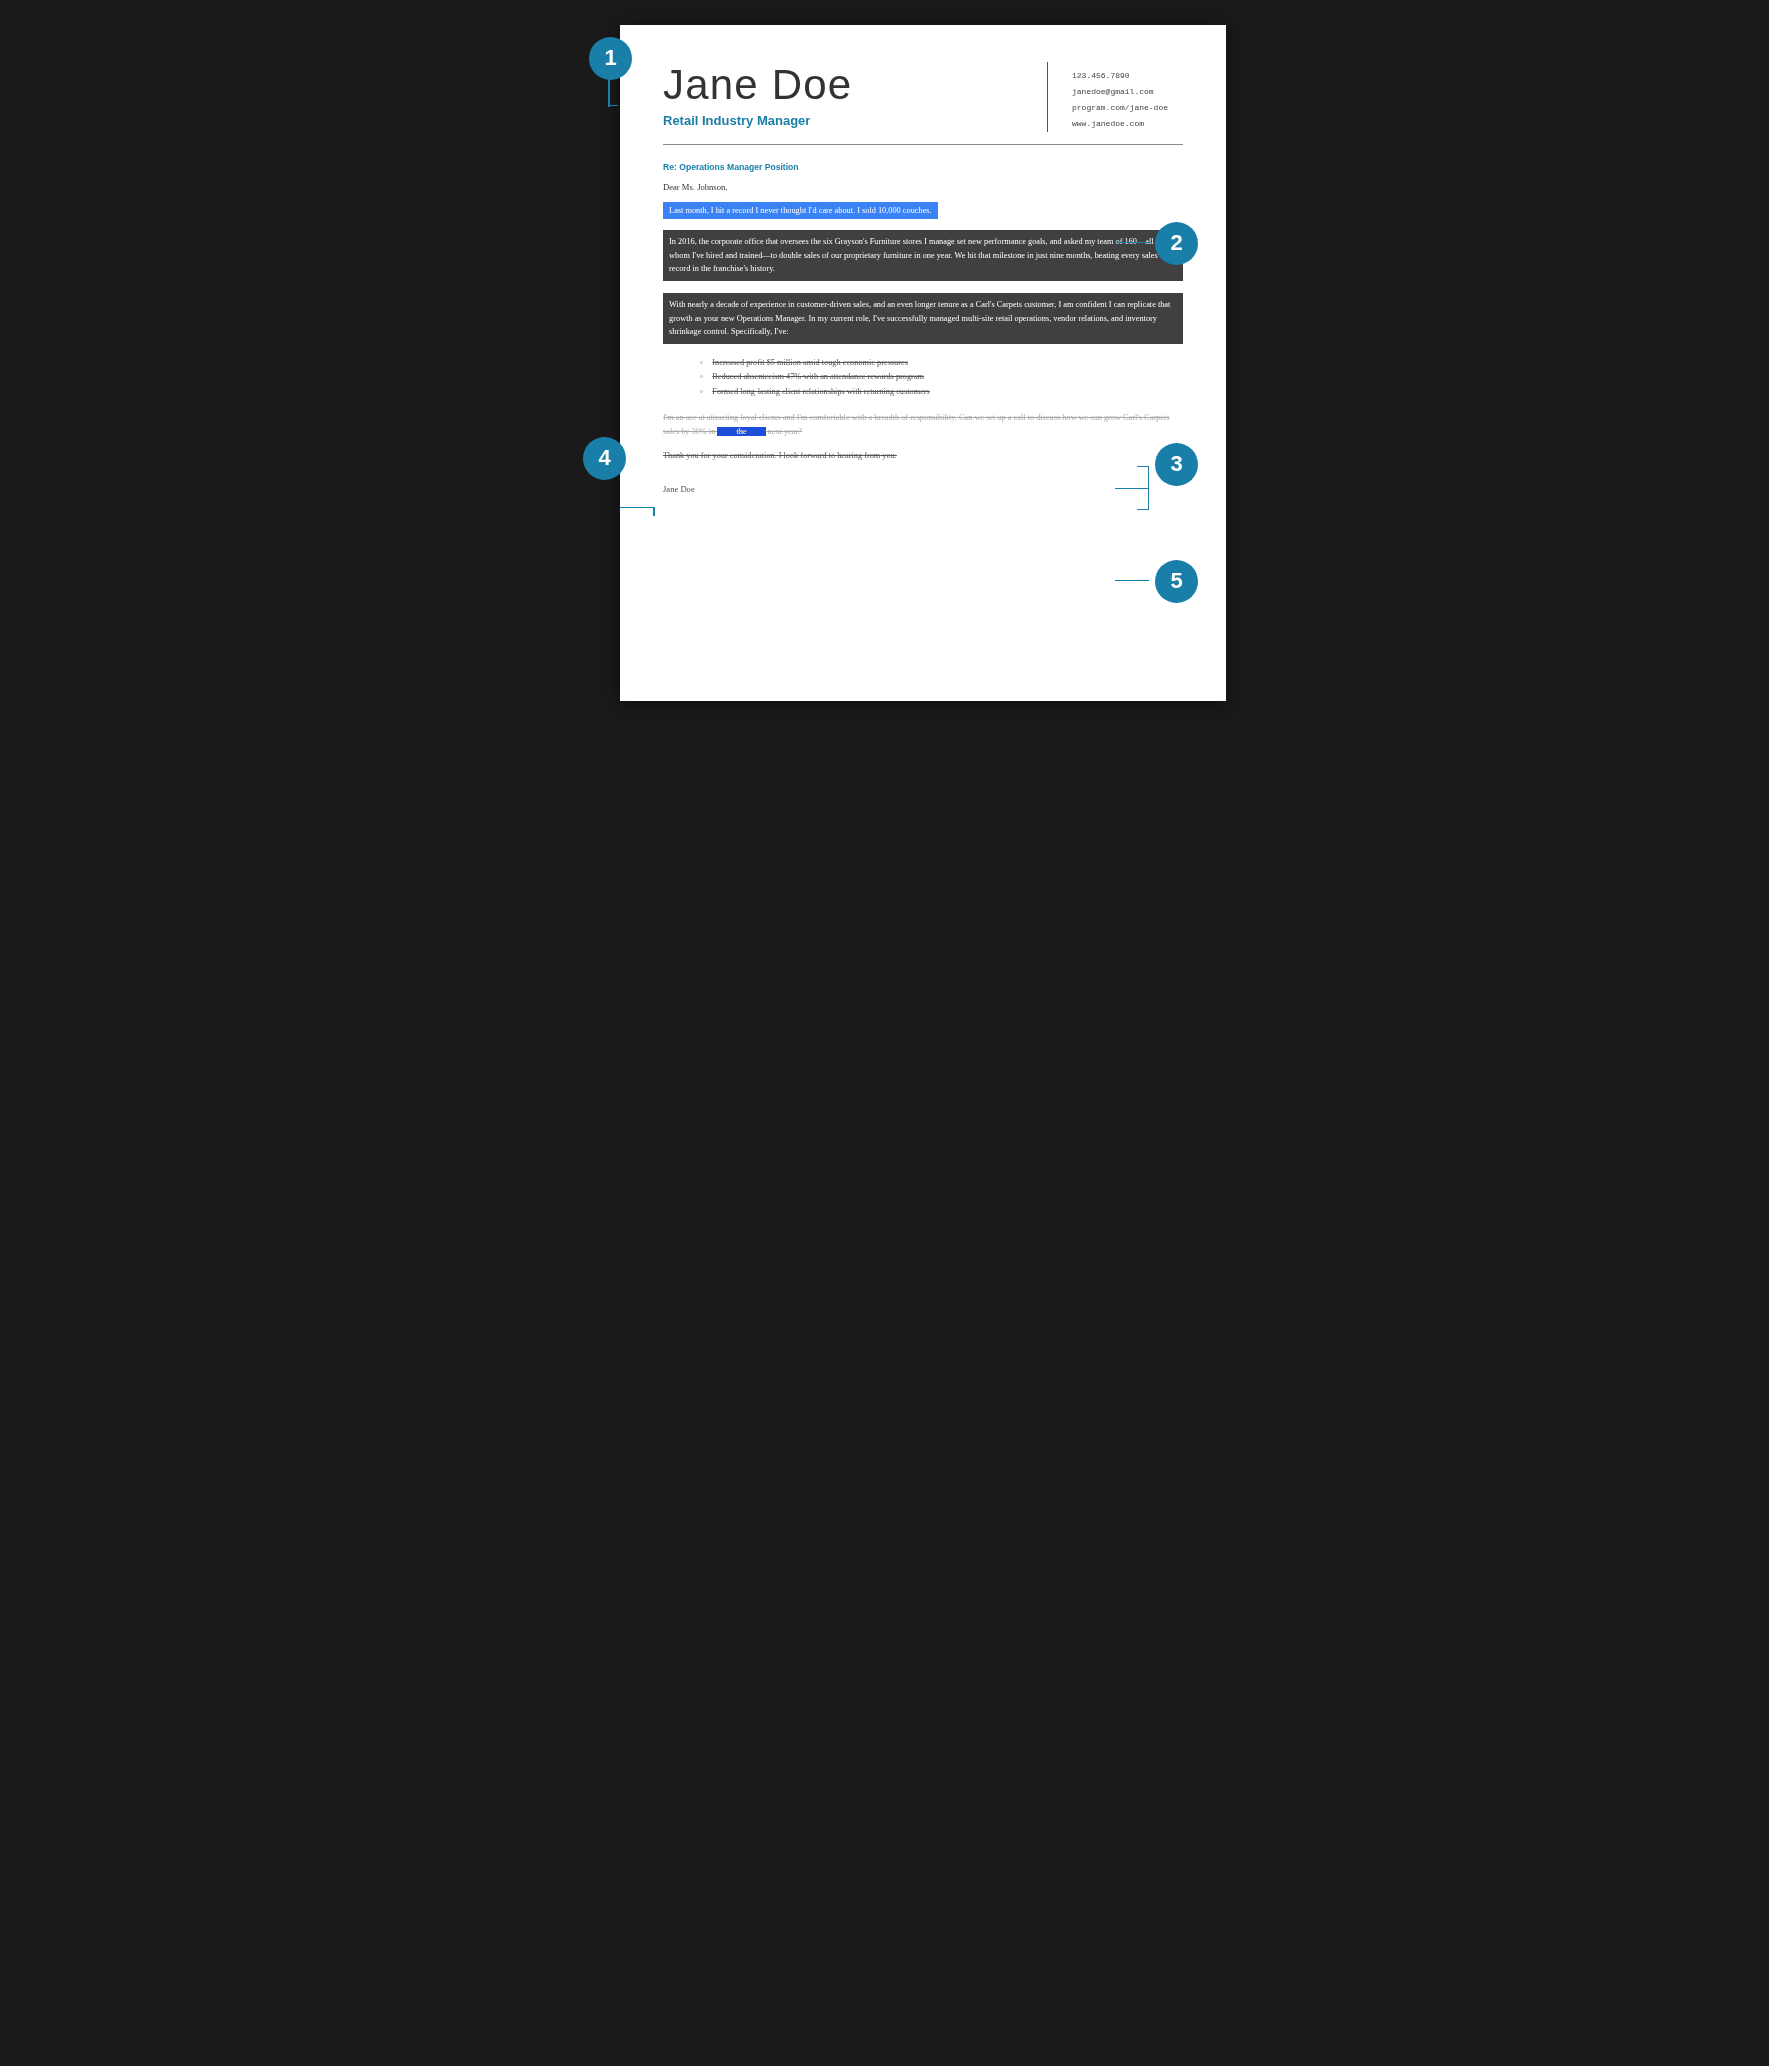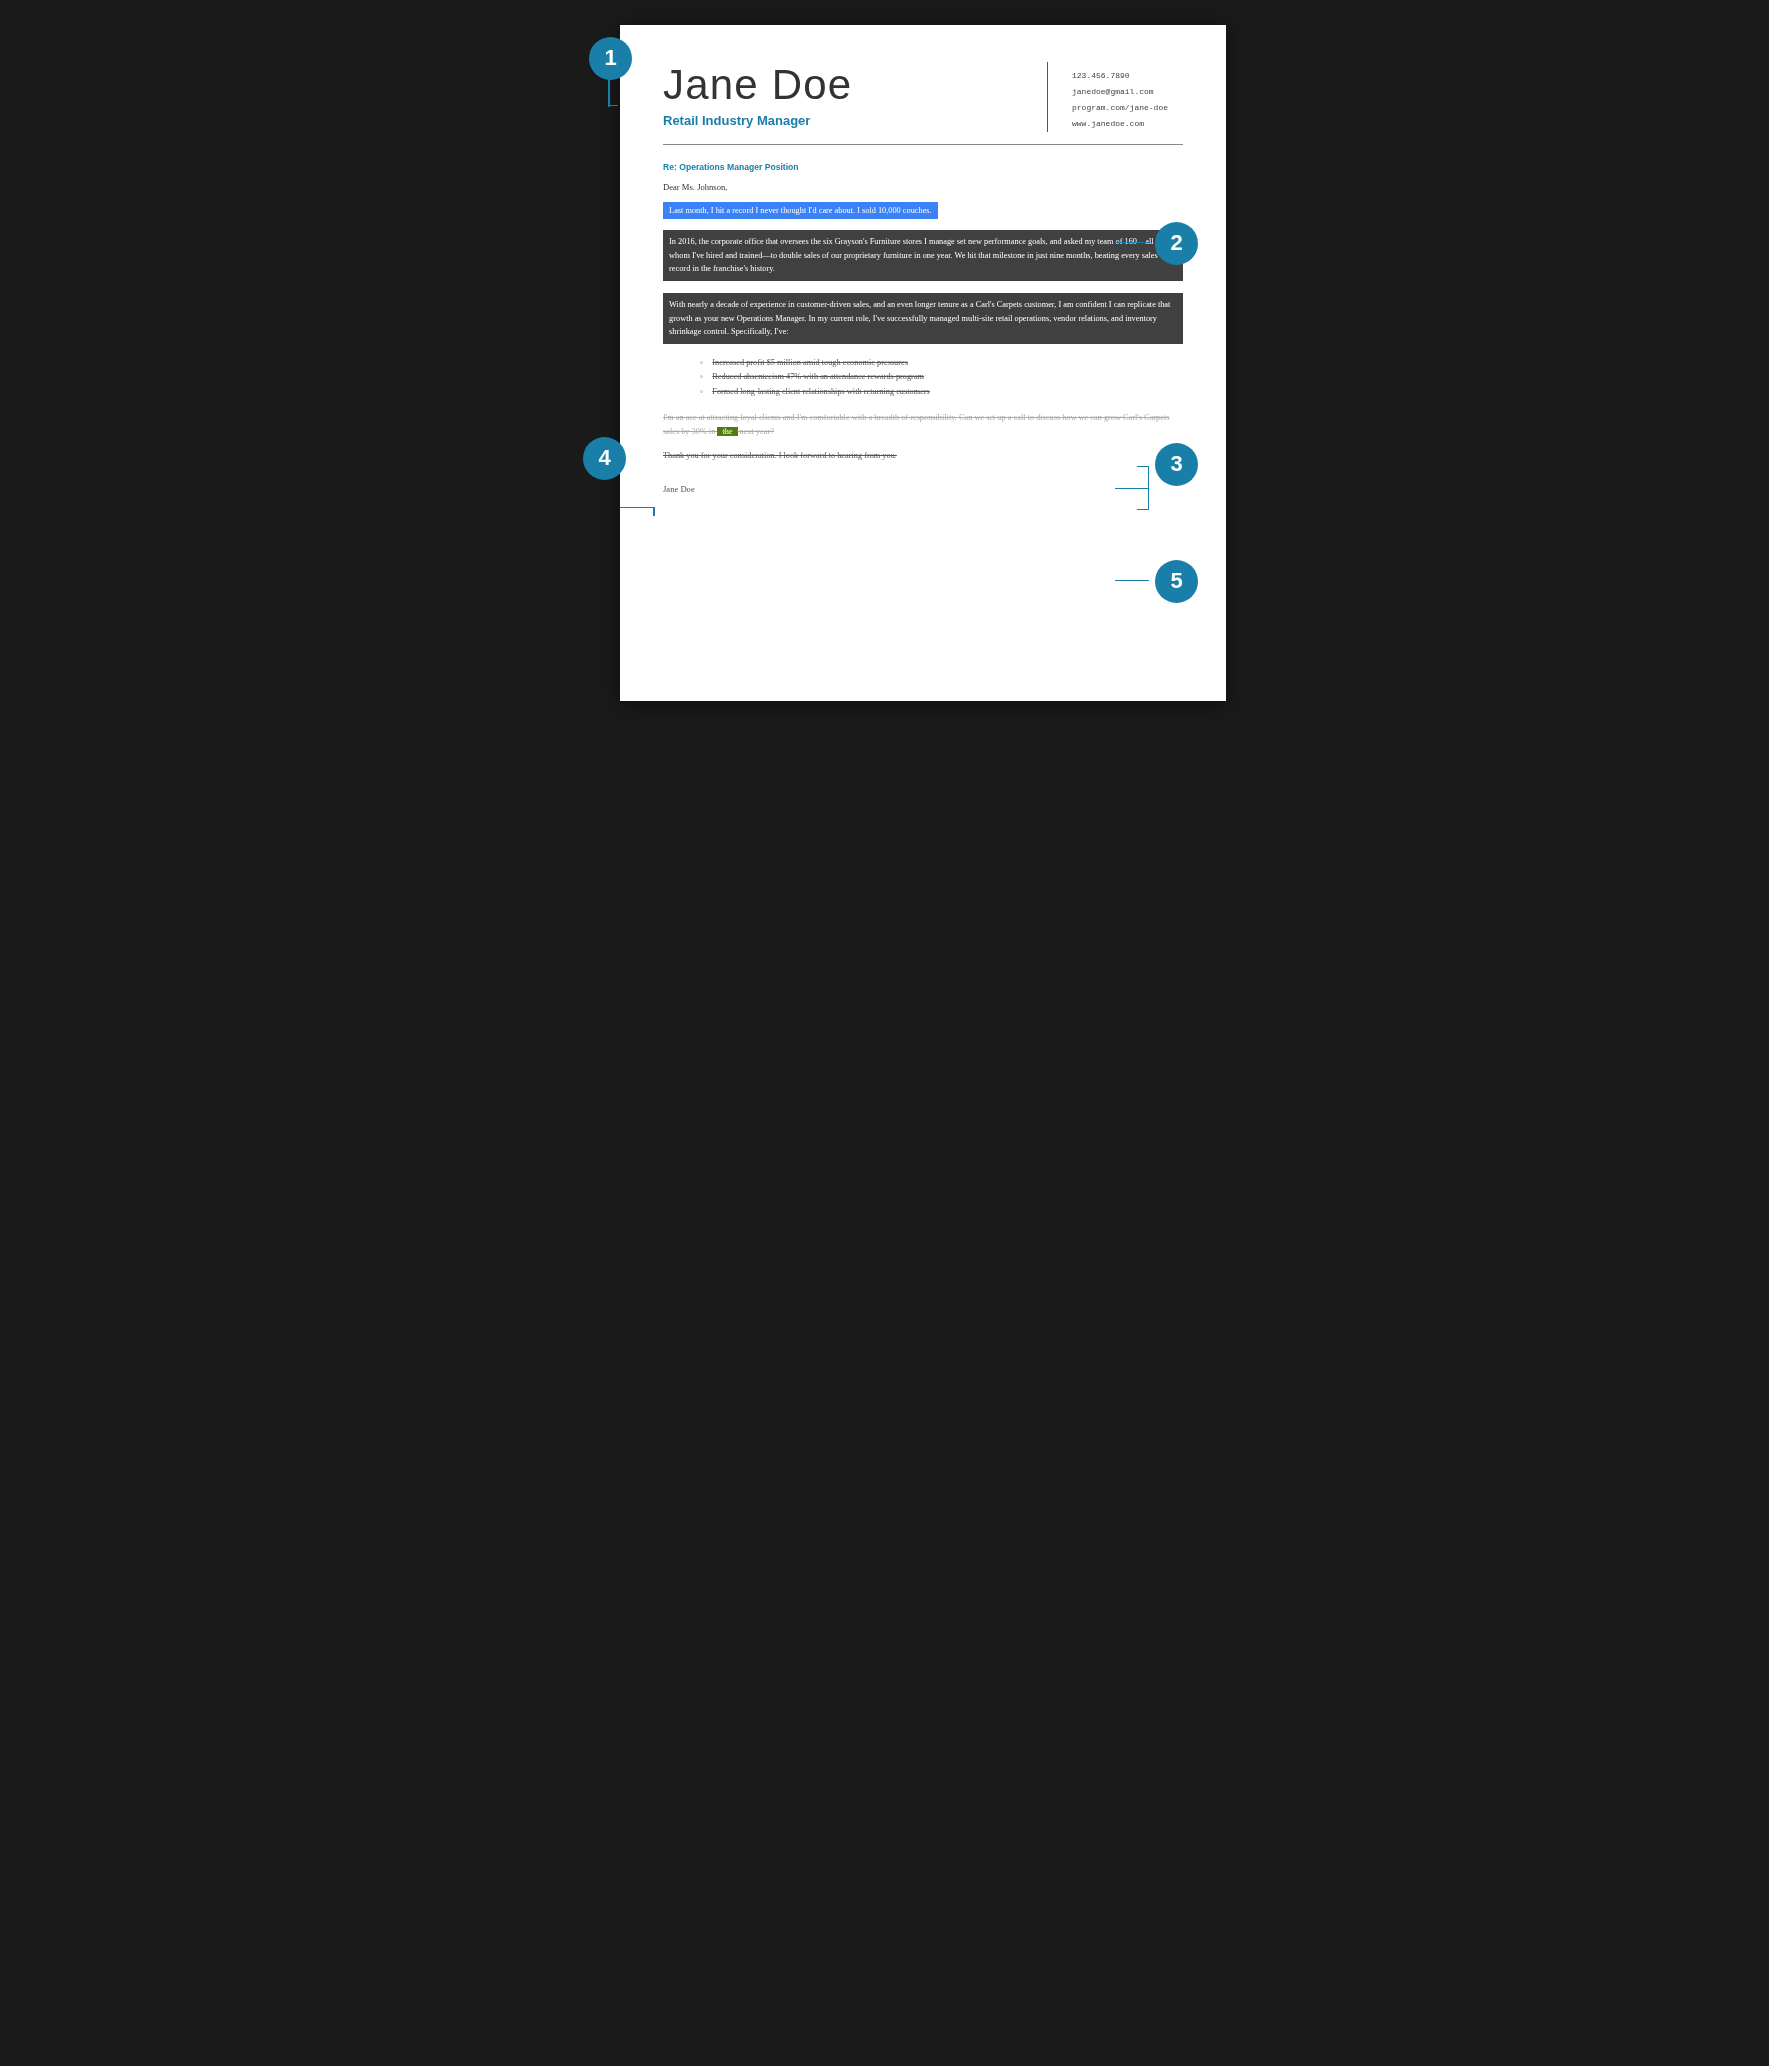--- a/index.html
+++ b/index.html
@@ -187,23 +187,23 @@
     .bracket-right {
       position: absolute;
       border-right: 1.8px solid #1a7fa8;
       border-top: 1.8px solid #1a7fa8;
       border-bottom: 1.8px solid #1a7fa8;
       z-index: 9;
     }
 
     
     .word-highlight {
-      background: #4d7c0f;
+      background: #1d4ed8;
       color: #fff;
-      padding: 0 5px;
+      padding: 0 19px;
     }
 
     .para-strikethrough {
       color: #aaa;
       text-decoration: line-through;
     }
 
     .name-bracket-top {
       position: absolute;
       top: 36px;

